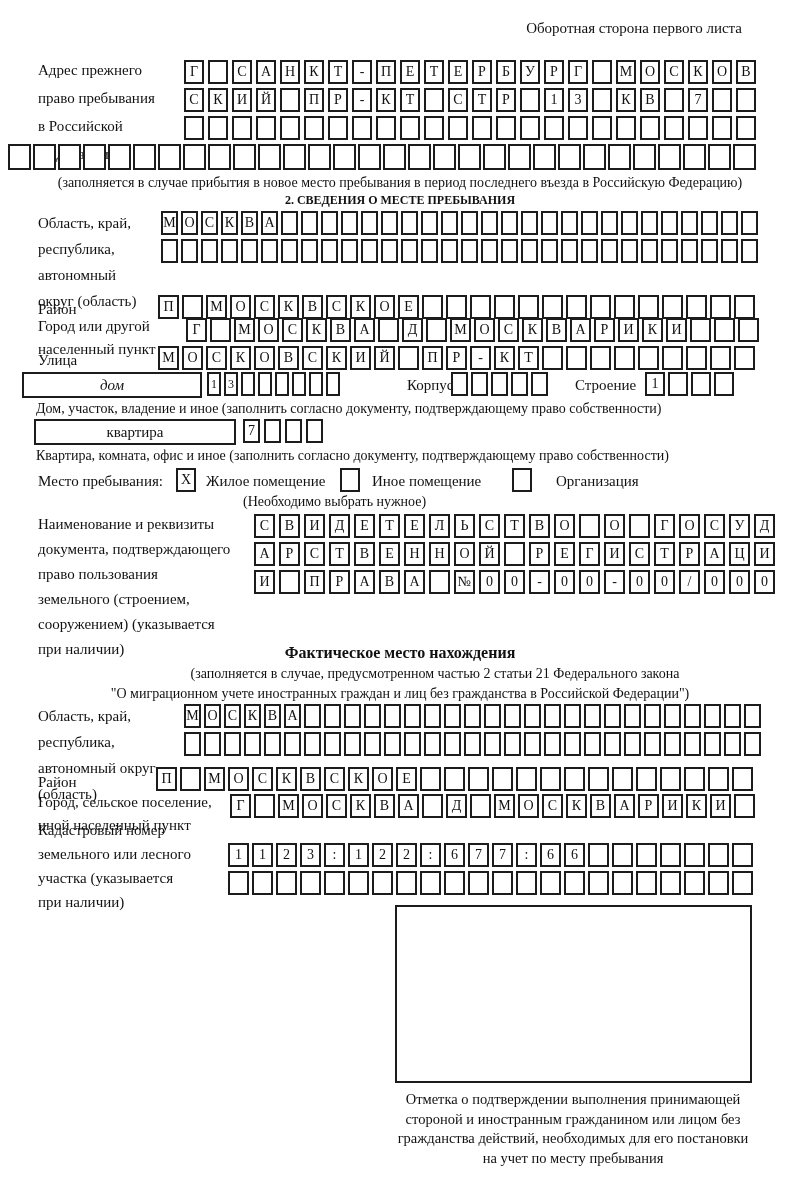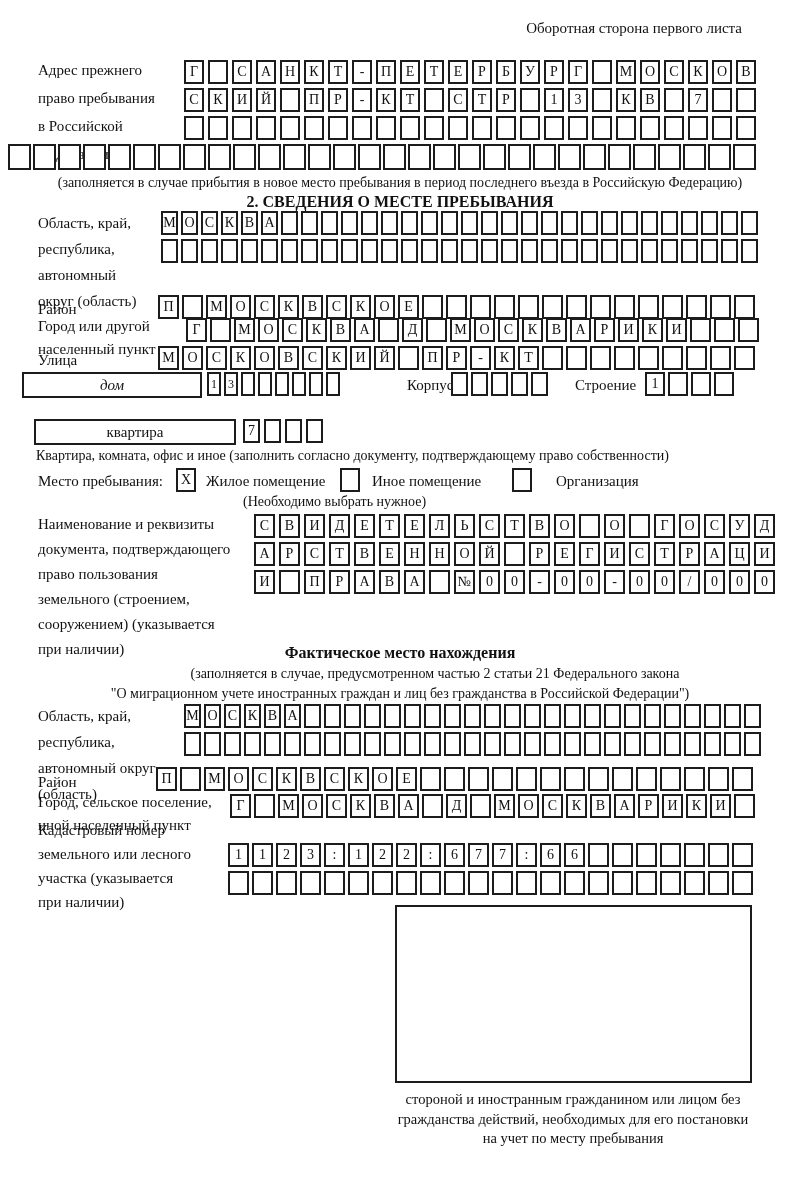--- a/index.html
+++ b/index.html
@@ -155,21 +155,21 @@
       <span class="cell"></span>
       <span class="cell"></span>
       <span class="cell"></span>
       <span class="cell"></span>
       <span class="cell"></span>
       <span class="cell"></span>
       <span class="cell"></span>
     </div>
   <div class="abs note center" style="top:175px;">(заполняется в случае прибытия в новое место пребывания в период последнего въезда в Российскую Федерацию)</div>
 
-  <div class="abs center bold" style="top:193px;font-size:16px;">2. СВЕДЕНИЯ О МЕСТЕ ПРЕБЫВАНИЯ</div>
+  <div class="abs center bold" style="top:193px;font-size:12px;">2. СВЕДЕНИЯ О МЕСТЕ ПРЕБЫВАНИЯ</div>
 
   <div class="abs lbl" style="left:38px;top:210px;">
     <div>Область, край,</div>
     <div>республика,</div>
     <div>автономный</div>
     <div>округ (область)</div>
   </div>
   <div class="abs cellrow" style="left:161px;top:211px;--cw:13px;--cg:3px;">
       <span class="cell">М</span>
       <span class="cell">О</span>
@@ -343,20 +343,21 @@
       <span class="cell"></span>
       <span class="cell"></span>
     </div>
   <div class="abs lbl" style="left:575px;top:372px;">Строение</div>
   <div class="abs cellrow" style="left:645px;top:372px;--cw:16px;--cg:3px;">
       <span class="cell">1</span>
       <span class="cell"></span>
       <span class="cell"></span>
       <span class="cell"></span>
     </div>
+  <div class="abs note" style="left:36px;top:401px;">Дом, участок, владение и иное (заполнить согласно документу, подтверждающему право собственности)</div>
 
   <div class="abs widebox" style="left:34px;top:419px;width:198px;">квартира</div>
   <div class="abs cellrow" style="left:243px;top:419px;--cw:13px;--cg:4px;">
       <span class="cell">7</span>
       <span class="cell"></span>
       <span class="cell"></span>
       <span class="cell"></span>
     </div>
   <div class="abs note" style="left:36px;top:448px;">Квартира, комната, офис и иное (заполнить согласно документу, подтверждающему право собственности)</div>
 
@@ -628,18 +629,19 @@
       <span class="cell"></span>
       <span class="cell"></span>
       <span class="cell"></span>
       <span class="cell"></span>
       <span class="cell"></span>
       <span class="cell"></span>
     </div>
 
   <div class="abs stamp" style="left:395px;top:905px;width:353px;height:174px;"></div>
   <div class="abs caption" style="left:383px;top:1090px;width:380px;">
+    <div>Отметка о подтверждении выполнения принимающей</div>
     <div>стороной и иностранным гражданином или лицом без</div>
     <div>гражданства действий, необходимых для его постановки</div>
     <div>на учет по месту пребывания</div>
   </div>
 
 </div>
 
 </body></html>

